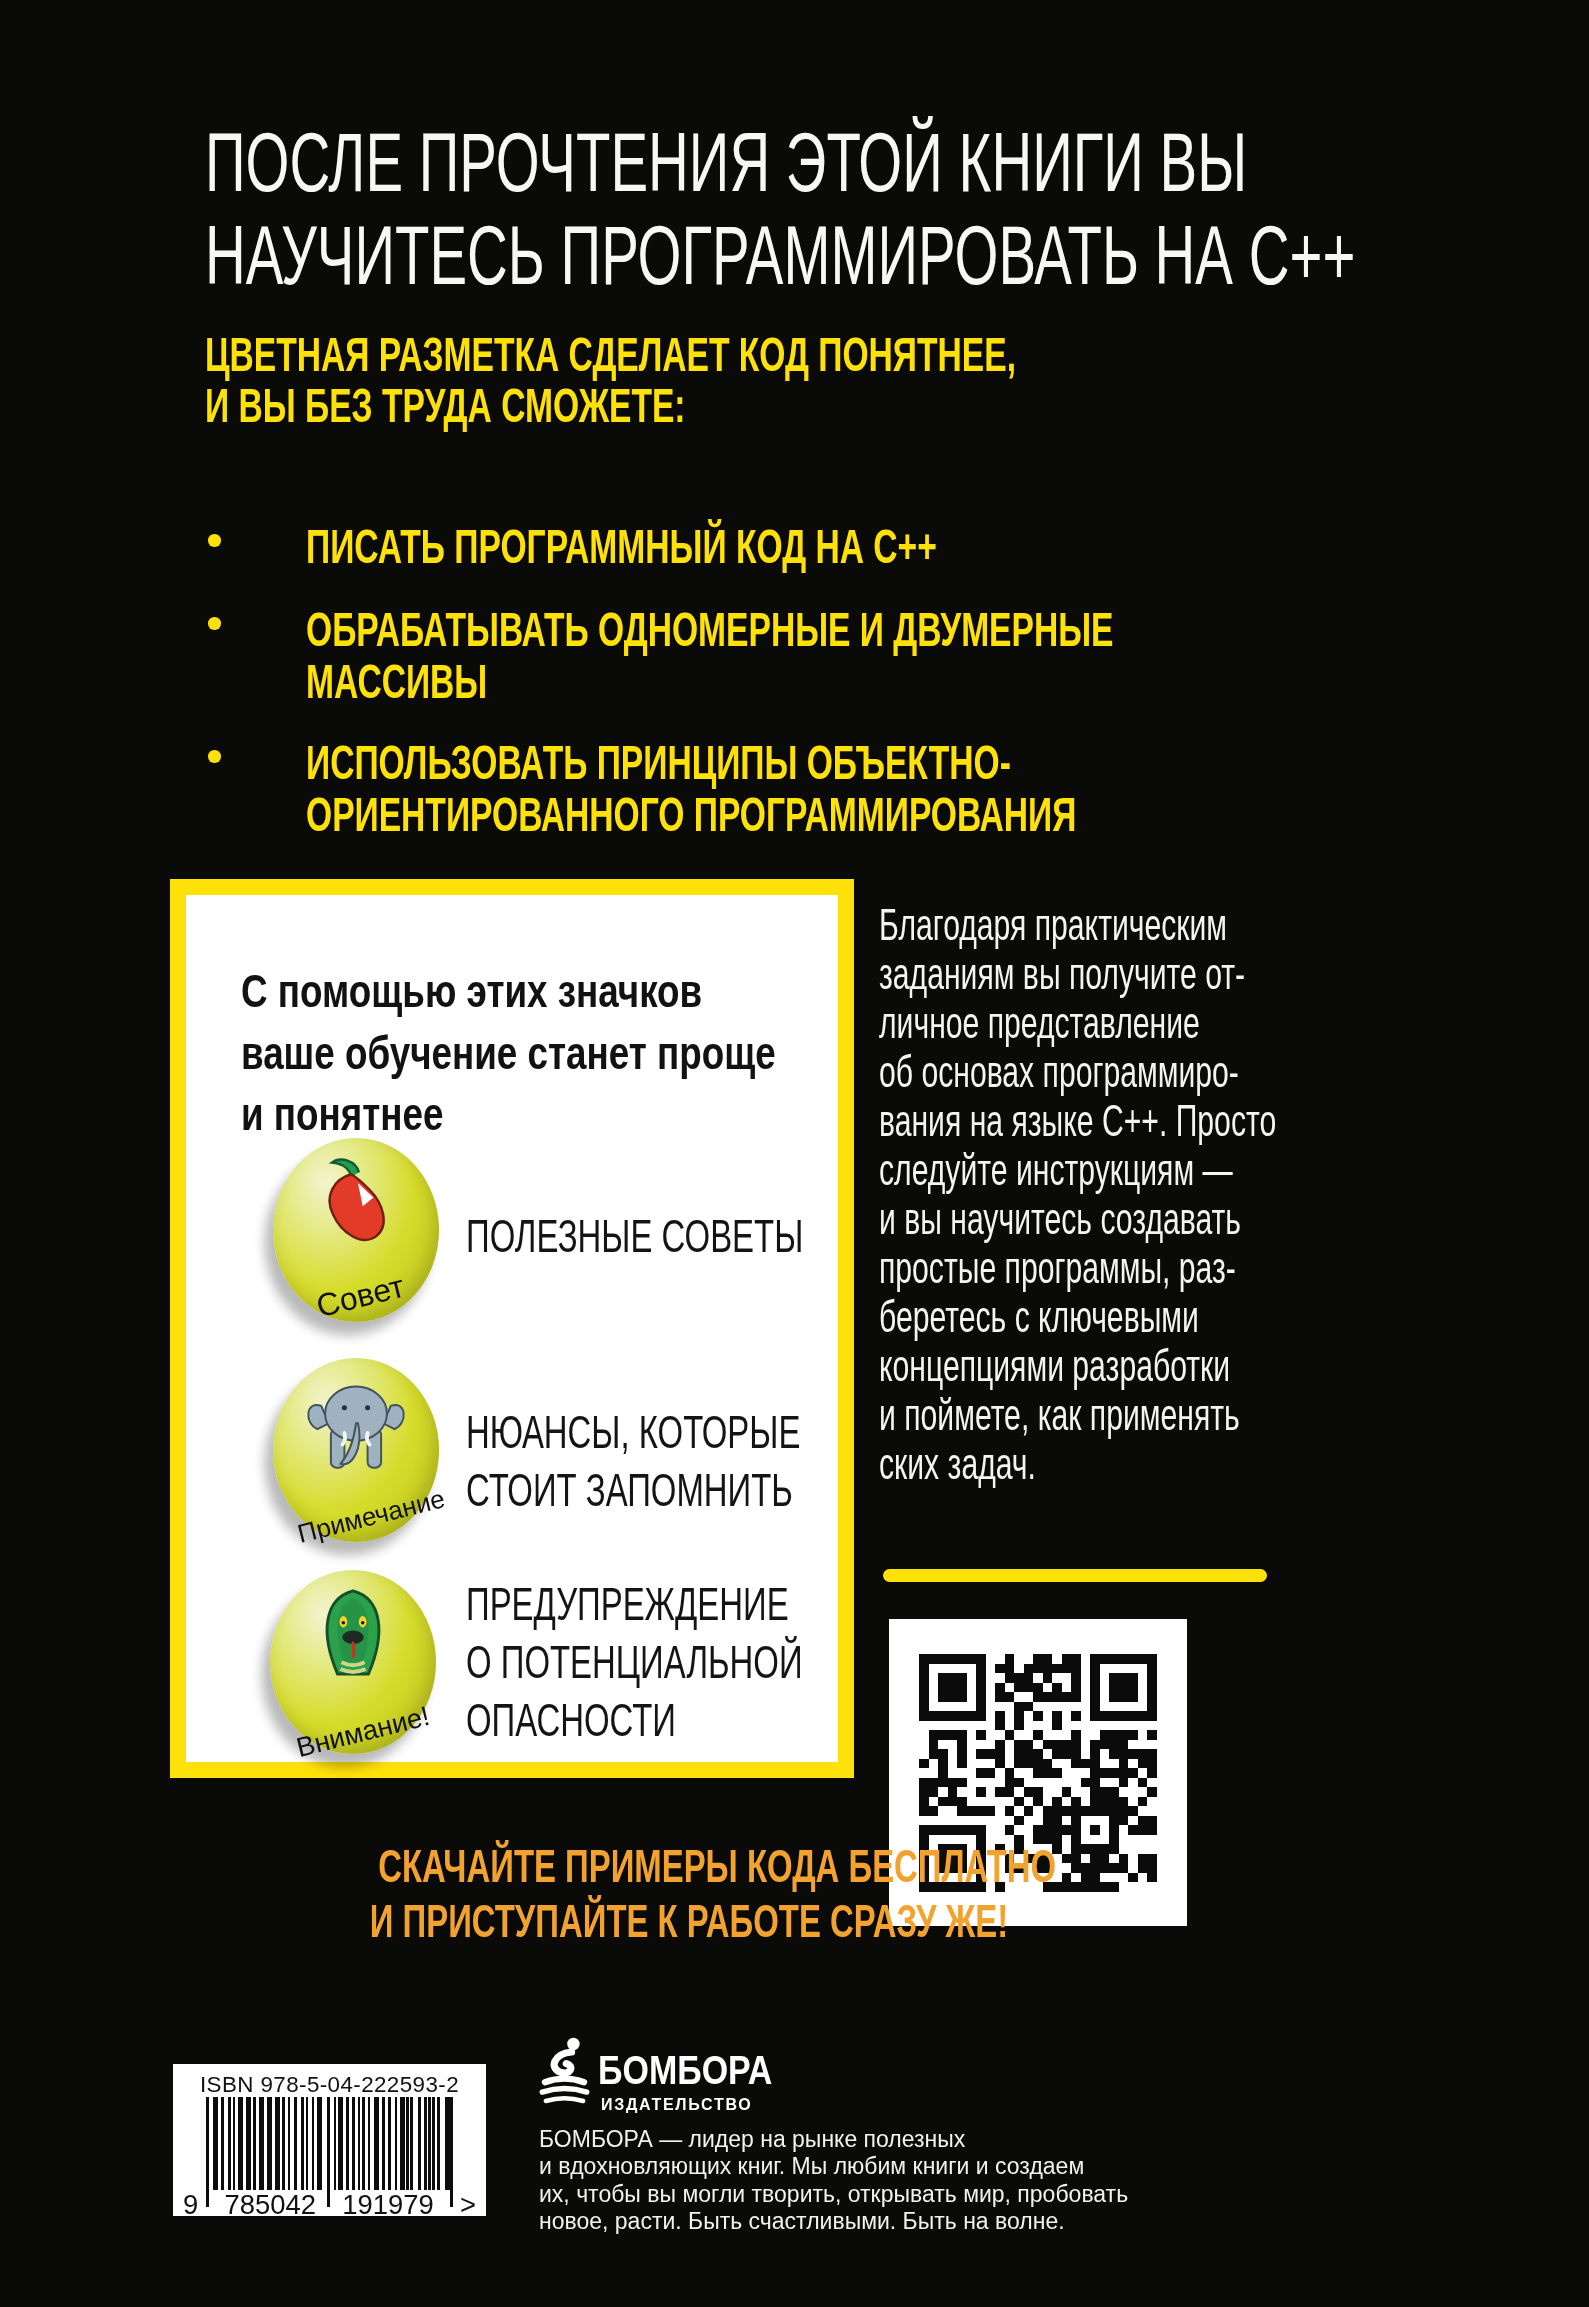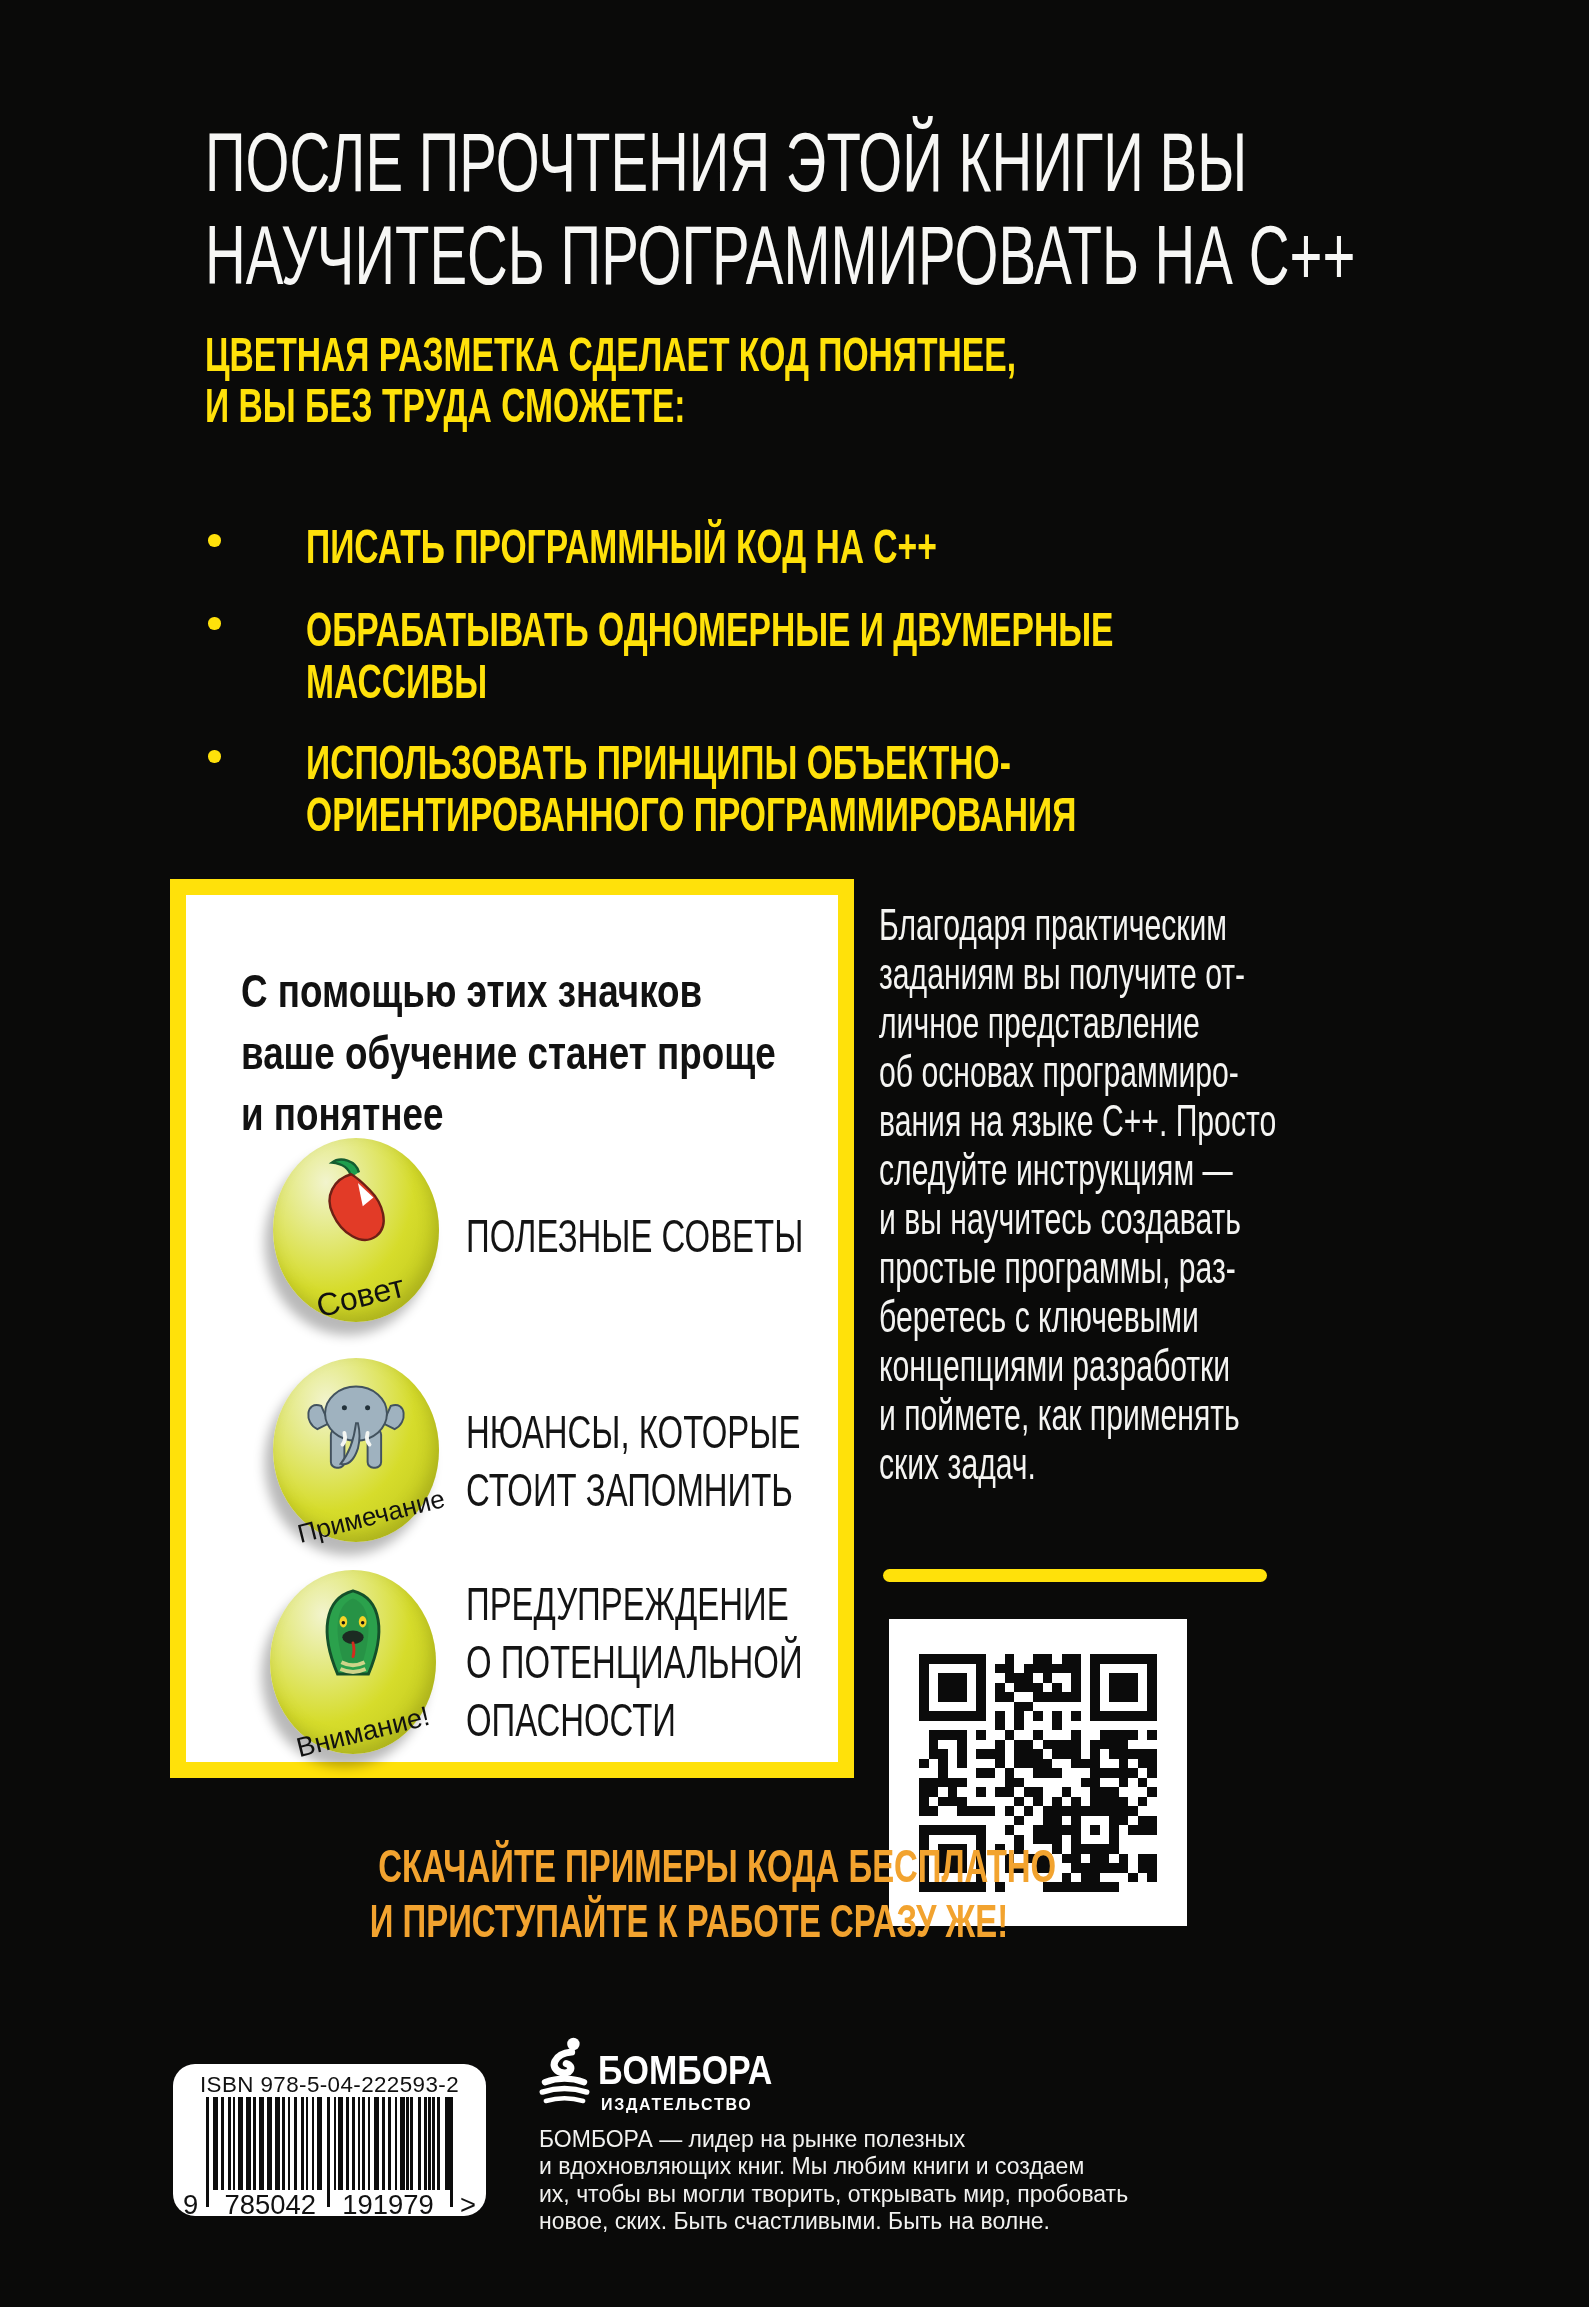--- a/index.html
+++ b/index.html
@@ -30,21 +30,21 @@
   .divider{left:883px;top:1569px;width:384px;height:13.3px;border-radius:6.6px;background:#ffe10a;}
   .qrbox{left:889px;top:1619px;width:298px;height:307px;background:#fff;}
   #qr{position:absolute;left:30px;top:35px;width:237px;height:237px;display:grid;
       grid-template-columns:repeat(25,9.5px);grid-template-rows:repeat(25,9.5px);}
   #qr i{display:block;}
   #qr i.on{background:#0b0b0b;}
 
   .ctaline{font-size:47px;font-weight:700;color:#f2a32f;}
 
   
-  .isbnbox{left:173px;top:2064px;width:313px;height:152px;background:#fff;border-radius:22px;}
+  .isbnbox{left:173px;top:2064px;width:313px;height:152px;background:#fff;}
   .isbntext{position:absolute;left:0;top:8.3px;width:100%;text-align:center;
             font-size:22.4px;color:#111;letter-spacing:0.4px;}
   #bars{position:absolute;left:33px;top:33px;width:249px;height:93px;}
   #bars b{position:absolute;top:0;background:#0c0c0c;}
   .bdigits{position:absolute;left:10px;top:125px;width:293px;display:flex;justify-content:space-between;
            font-size:27.4px;color:#111;}
   .publogo{left:536px;top:2036px;}
   .pubname{left:598px;top:2048px;font-size:40px;font-weight:700;color:#fff;}
   .pubsub{left:601px;top:2088px;font-size:16px;font-weight:700;color:#fff;letter-spacing:1.7px;margin-top:8px;}
   .pubabout{left:539px;top:2126px;font-size:23px;line-height:27.4px;color:#f2f2f0;}
@@ -834,17 +834,17 @@
     <path d="M10 52 Q 32 44 54 52" stroke="#fff" stroke-width="7" fill="none" stroke-linecap="round"></path>
     <path d="M7 63 Q 32 55 57 63" stroke="#fff" stroke-width="6" fill="none" stroke-linecap="round"></path>
     <path d="M11 73 Q 32 67 53 73" stroke="#fff" stroke-width="5" fill="none" stroke-linecap="round"></path>
   </svg>
   <div class="abs pubname"><span class="cx" style="--sx:.85">БОМБОРА</span></div>
   <div class="abs pubsub">ИЗДАТЕЛЬСТВО</div>
   <div class="abs pubabout">
     <div>БОМБОРА — лидер на рынке полезных</div>
     <div>и вдохновляющих книг. Мы любим книги и создаем</div>
     <div>их, чтобы вы могли творить, открывать мир, пробовать</div>
-    <div>новое, ских. Быть счастливыми. Быть на волне.</div>
+    <div>новое, расти. Быть счастливыми. Быть на волне.</div>
   </div>
 
 </div>
 
 
 </body></html>

